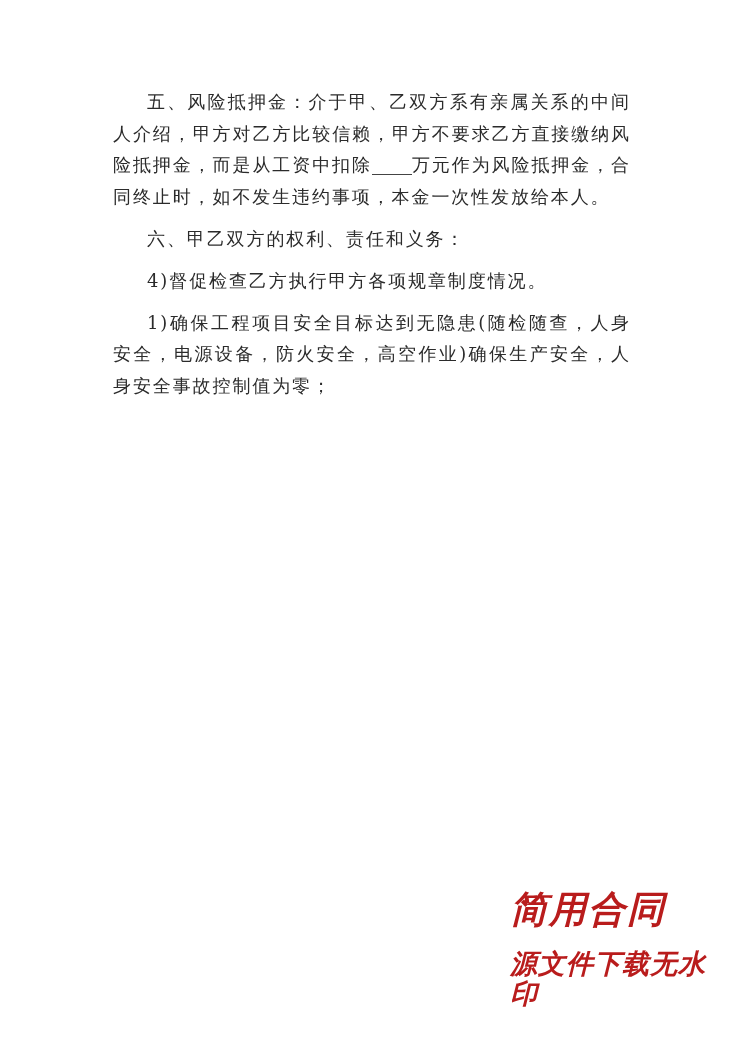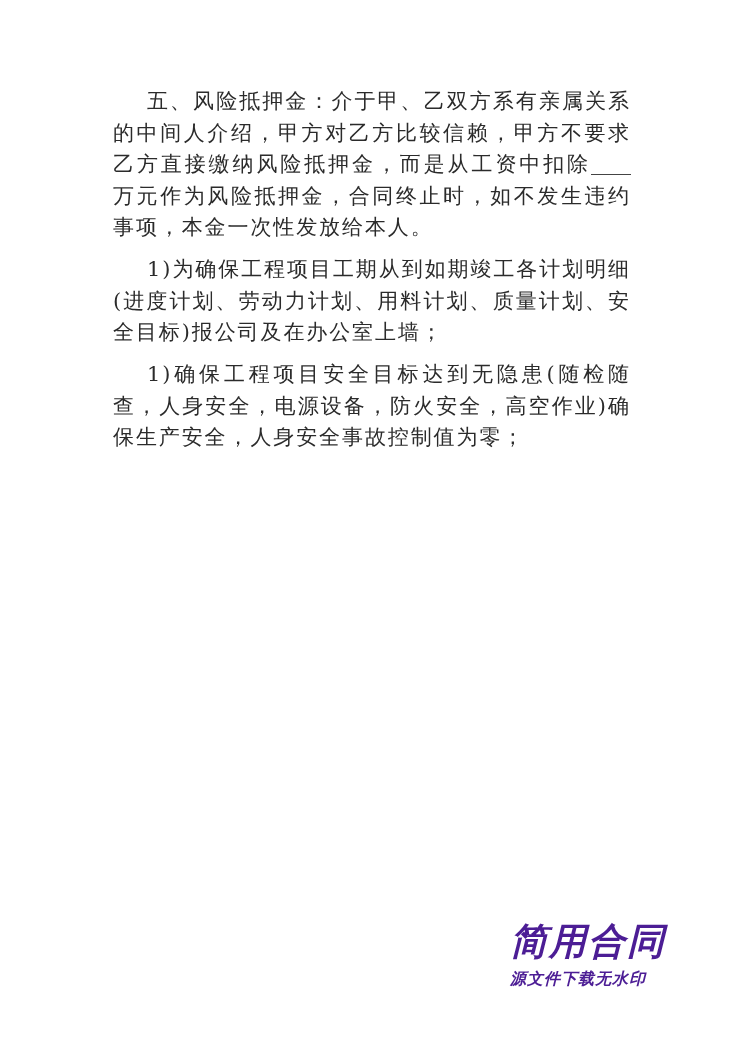--- a/index.html
+++ b/index.html
@@ -6,46 +6,47 @@
   body {
     width: 742px; height: 1049px; background: #ffffff;
     position: relative; overflow: hidden;
     font-family: "DejaVu Serif", "Liberation Serif", serif;
     color: #2b2b2b;
   }
   .page {
     position: absolute; left: 113px; top: 86px; width: 518px;
   }
   .para {
-    font-size: 21px;
+    font-size: 18px;
     line-height: 31.5px;
     letter-spacing: 1.9px;
     text-indent: 34px;
     margin: 0 0 10.5px 0;
     text-align: justify;
     text-align-last: left;
     word-break: break-all;
   }
   .blank {
     display: inline-block; width: 40px; border-bottom: 1px solid #444;
     height: 1em; vertical-align: -4px; text-indent: 0;
   }
   .watermark {
-    position: absolute; left: 510px; top: 920px; width: 200px;
-    color: #4c1d95; font-family: "DejaVu Sans", sans-serif; font-weight: bold;
+    position: absolute; left: 510px; top: 888px; width: 200px;
+    color: #b91c1c; font-family: "DejaVu Sans", sans-serif; font-weight: bold;
     font-style: italic; text-align: left;
   }
   .wm-main { font-size: 37px; letter-spacing: 2px; line-height: 44px; display:block; }
-  .wm-sub { font-size: 16px; letter-spacing: 1px; line-height: 30px; display:block; margin-top: 0; }
+  .wm-sub { font-size: 27px; letter-spacing: 1px; line-height: 30px; display:block; margin-top: 17px; }
 </style>
 </head>
 <body>
 
 <div class="page">
   <p class="para"><span>五、风险抵押金：介于甲、乙双方系有亲属关系的中间人介绍，甲方对乙方比较信赖，甲方不要求乙方直接缴纳风险抵押金，而是从工资中扣除</span><span class="blank"></span><span>万元作为风险抵押金，合同终止时，如不发生违约事项，本金一次性发放给本人。</span></p>
-  <p class="para">1)为确保工程项目工期从到如期竣工各计划明细(进度计划、劳动力计划、用料计划、质量计划、安全目标)报公司及在办公室上墙；</p>
+  <p class="para">六、甲乙双方的权利、责任和义务：</p>
+  <p class="para">4)督促检查乙方执行甲方各项规章制度情况。</p>
   <p class="para">1)确保工程项目安全目标达到无隐患(随检随查，人身安全，电源设备，防火安全，高空作业)确保生产安全，人身安全事故控制值为零；</p>
 </div>
 
 <div class="watermark">
   <span class="wm-main">简用合同</span>
   <span class="wm-sub">源文件下载无水印</span>
 </div>
 
 </body></html>

